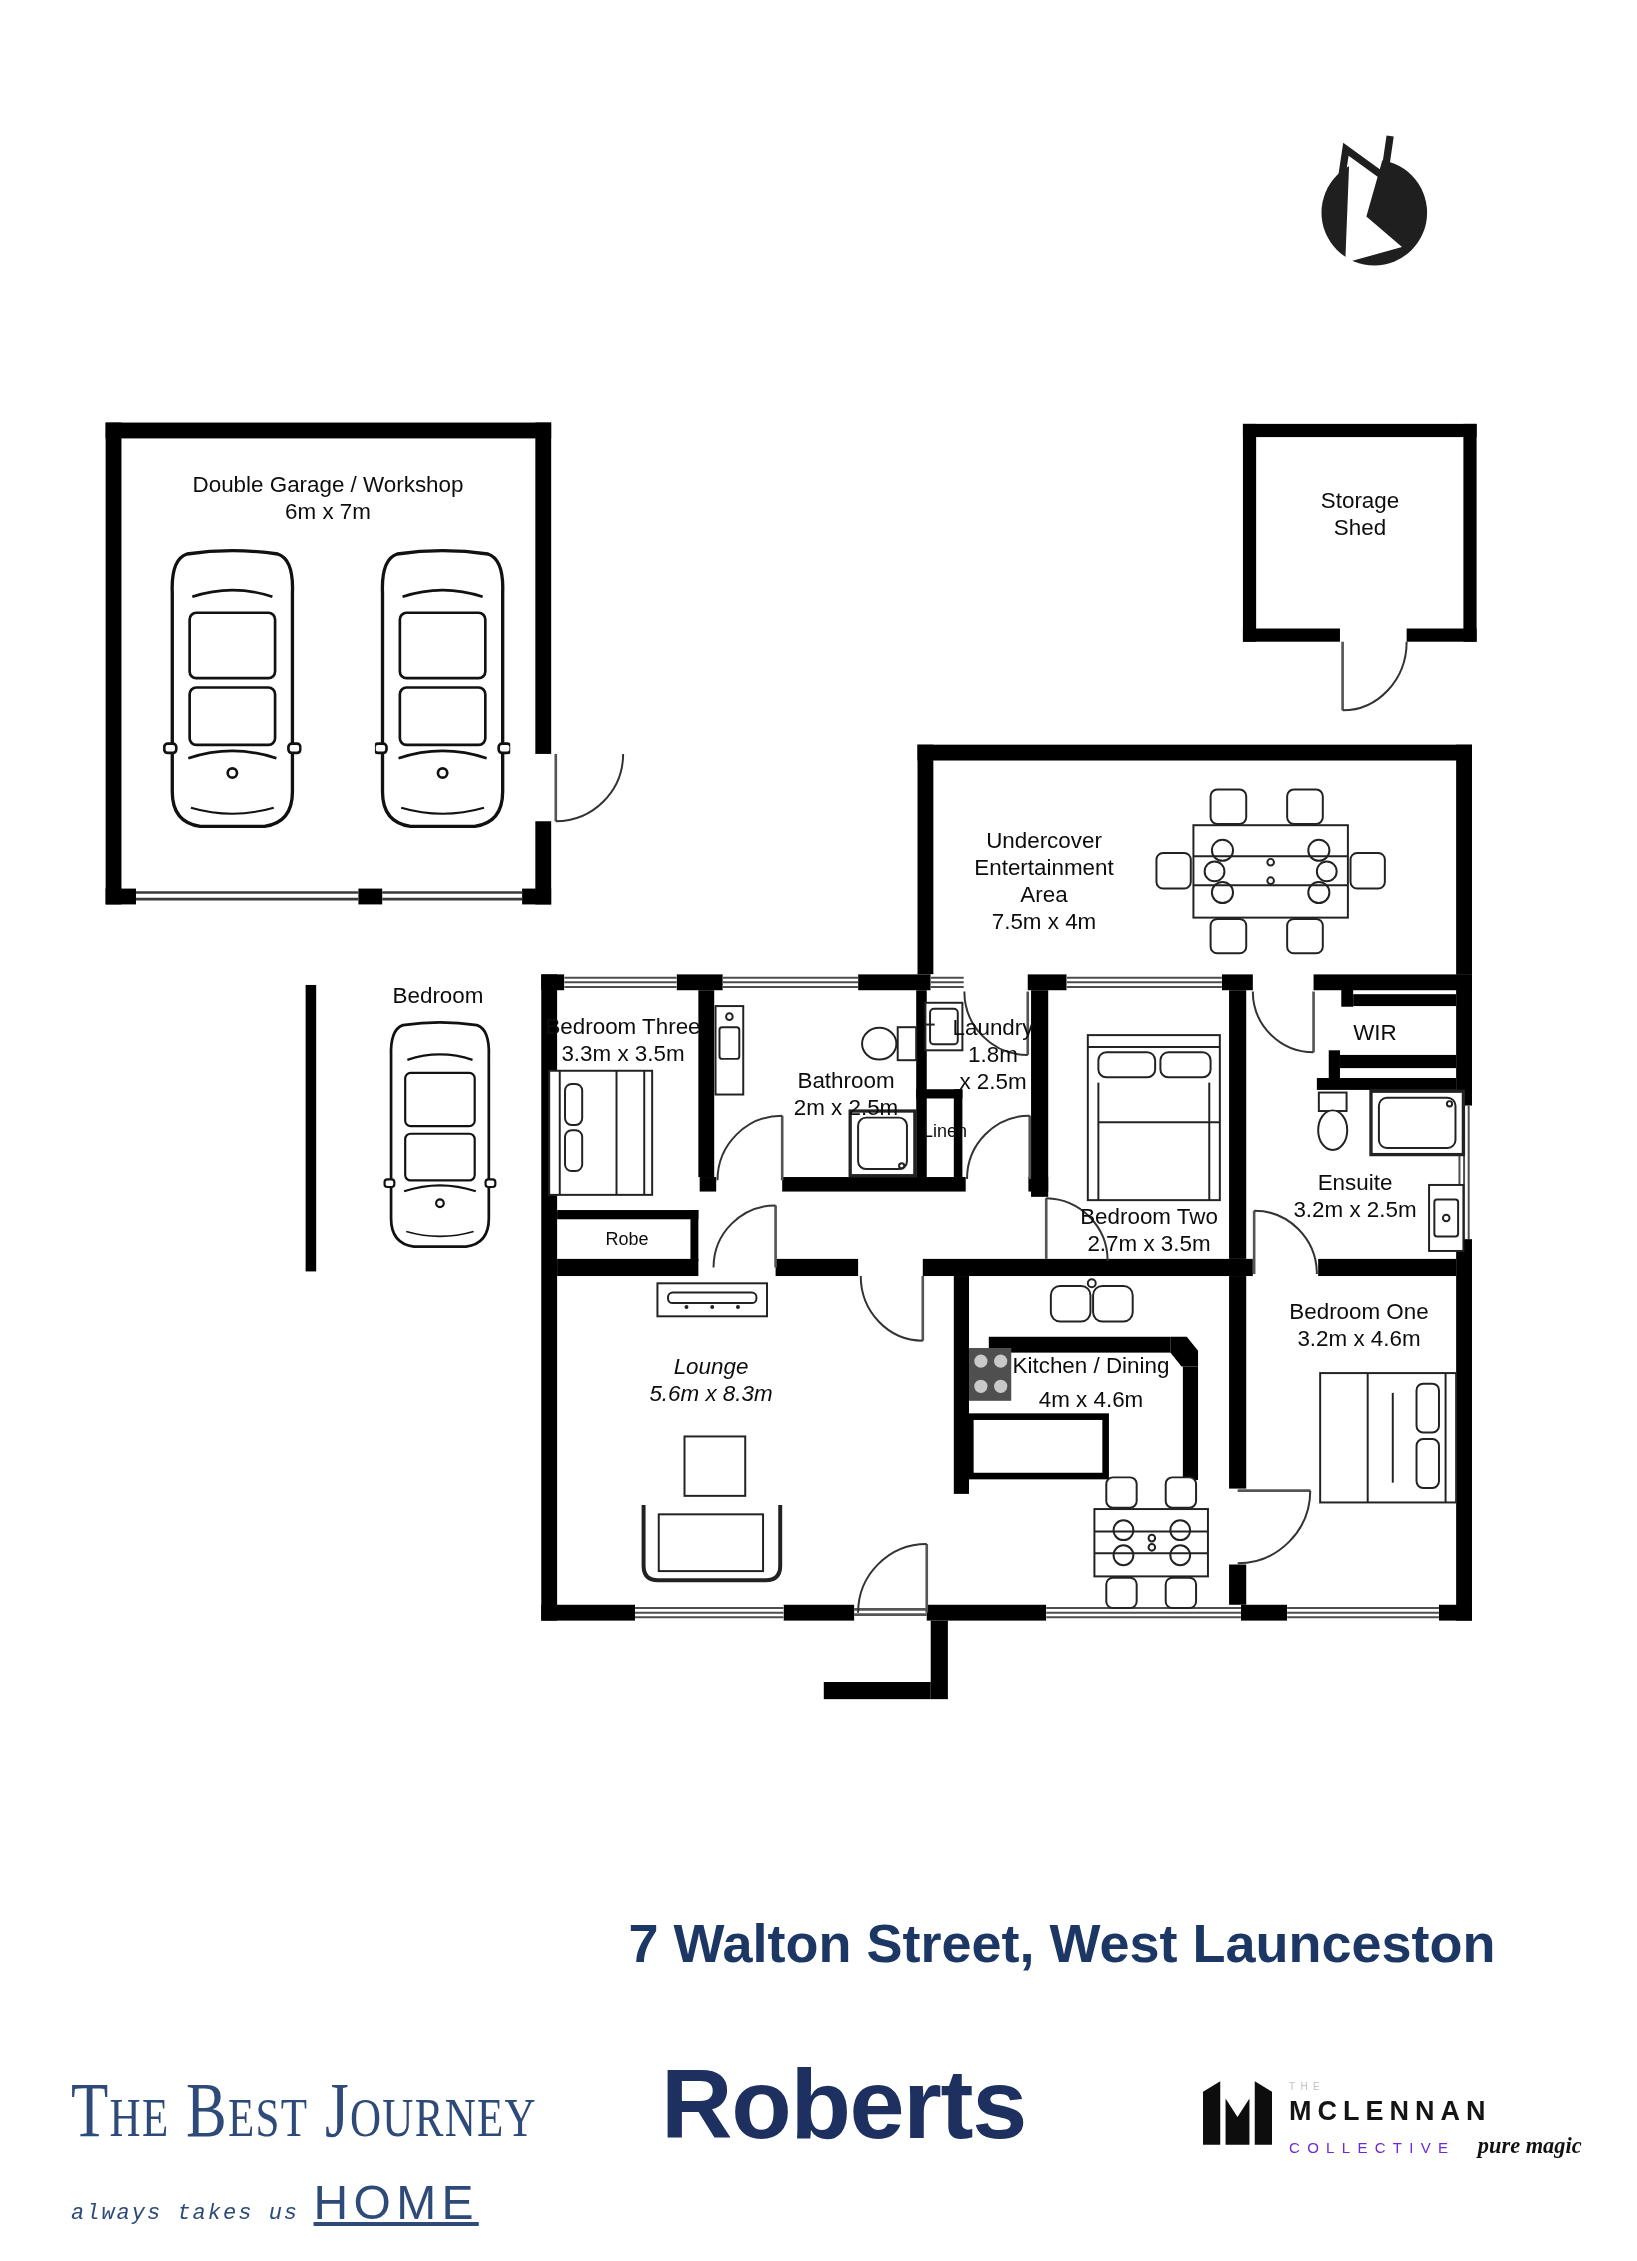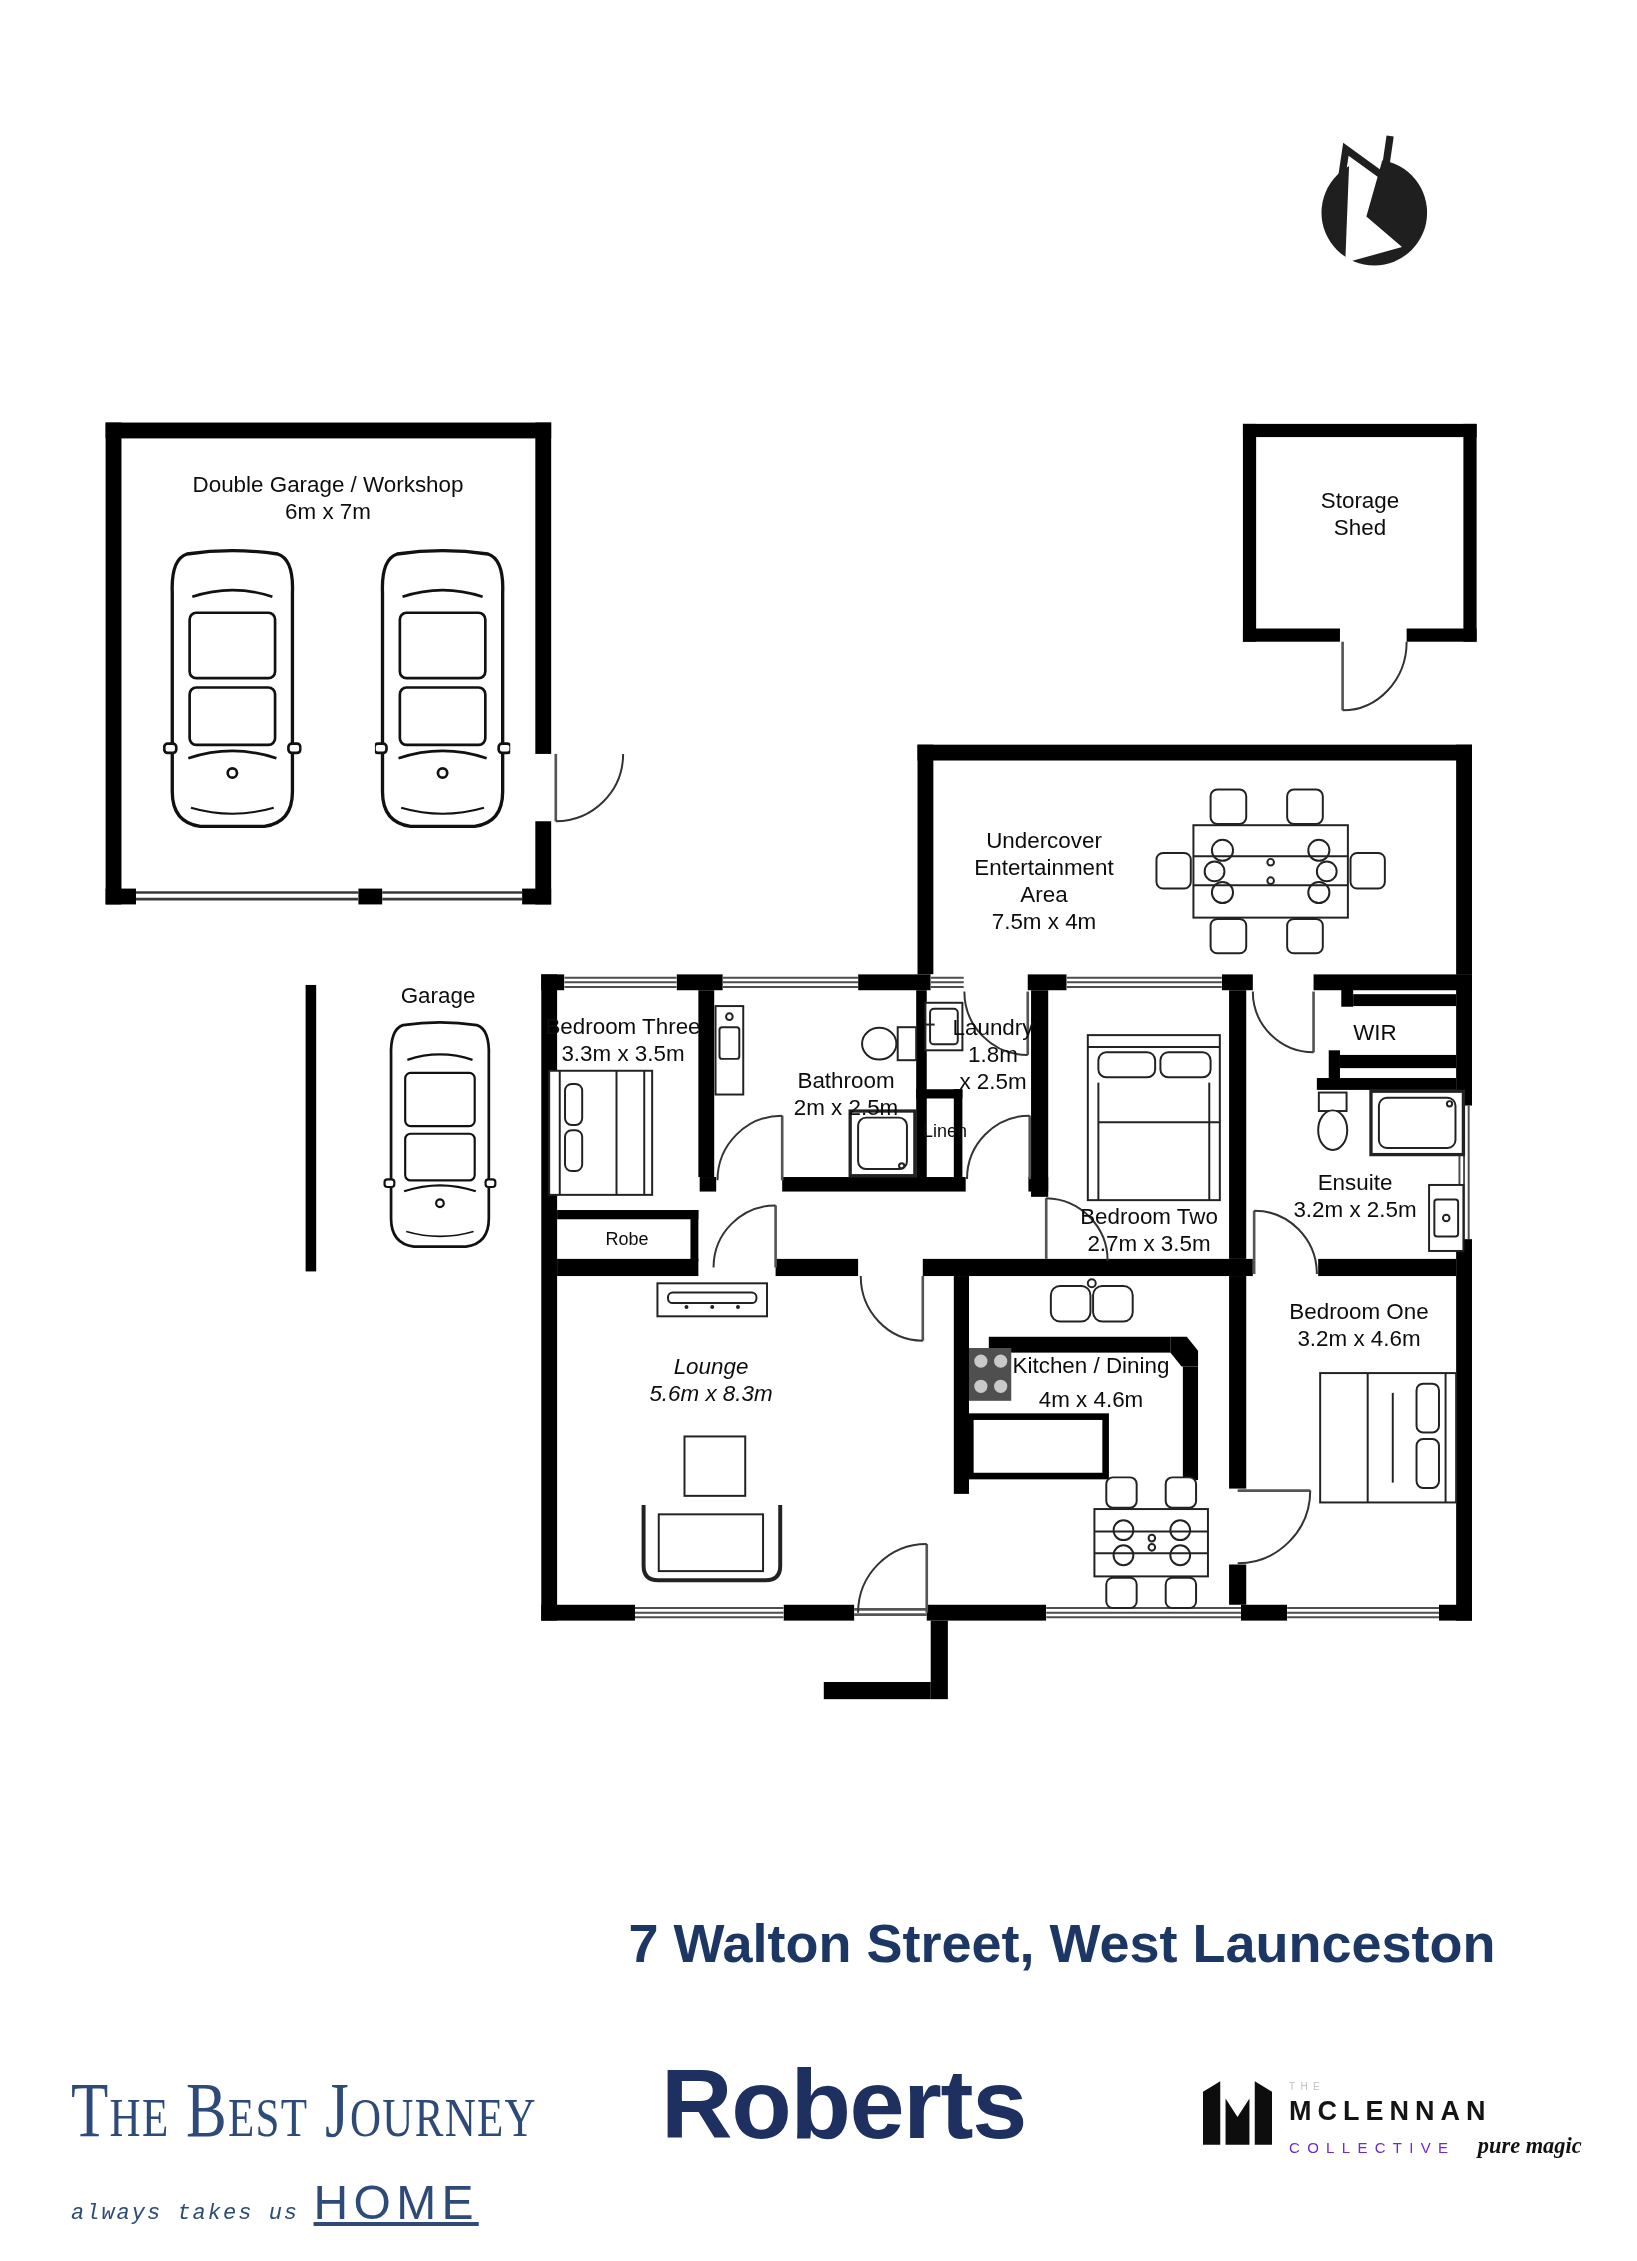--- a/index.html
+++ b/index.html
@@ -370,21 +370,21 @@
     <span style="display:block">Storage</span>
     <span style="display:block">Shed</span>
   </div>
   <div class="rl" id="lbl-undercover">
     <span style="display:block">Undercover</span>
     <span style="display:block">Entertainment</span>
     <span style="display:block">Area</span>
     <span style="display:block">7.5m x 4m</span>
   </div>
   <div class="rl" id="lbl-carport">
-    <span style="display:block">Garage</span>
+    <span style="display:block">Bedroom</span>
   </div>
   <div class="rl" id="lbl-bed3">
     <span style="display:block">Bedroom Three</span>
     <span style="display:block">3.3m x 3.5m</span>
   </div>
   <div class="rl" id="lbl-bathroom">
     <span style="display:block">Bathroom</span>
     <span style="display:block">2m x 2.5m</span>
   </div>
   <div class="rl" id="lbl-laundry">

